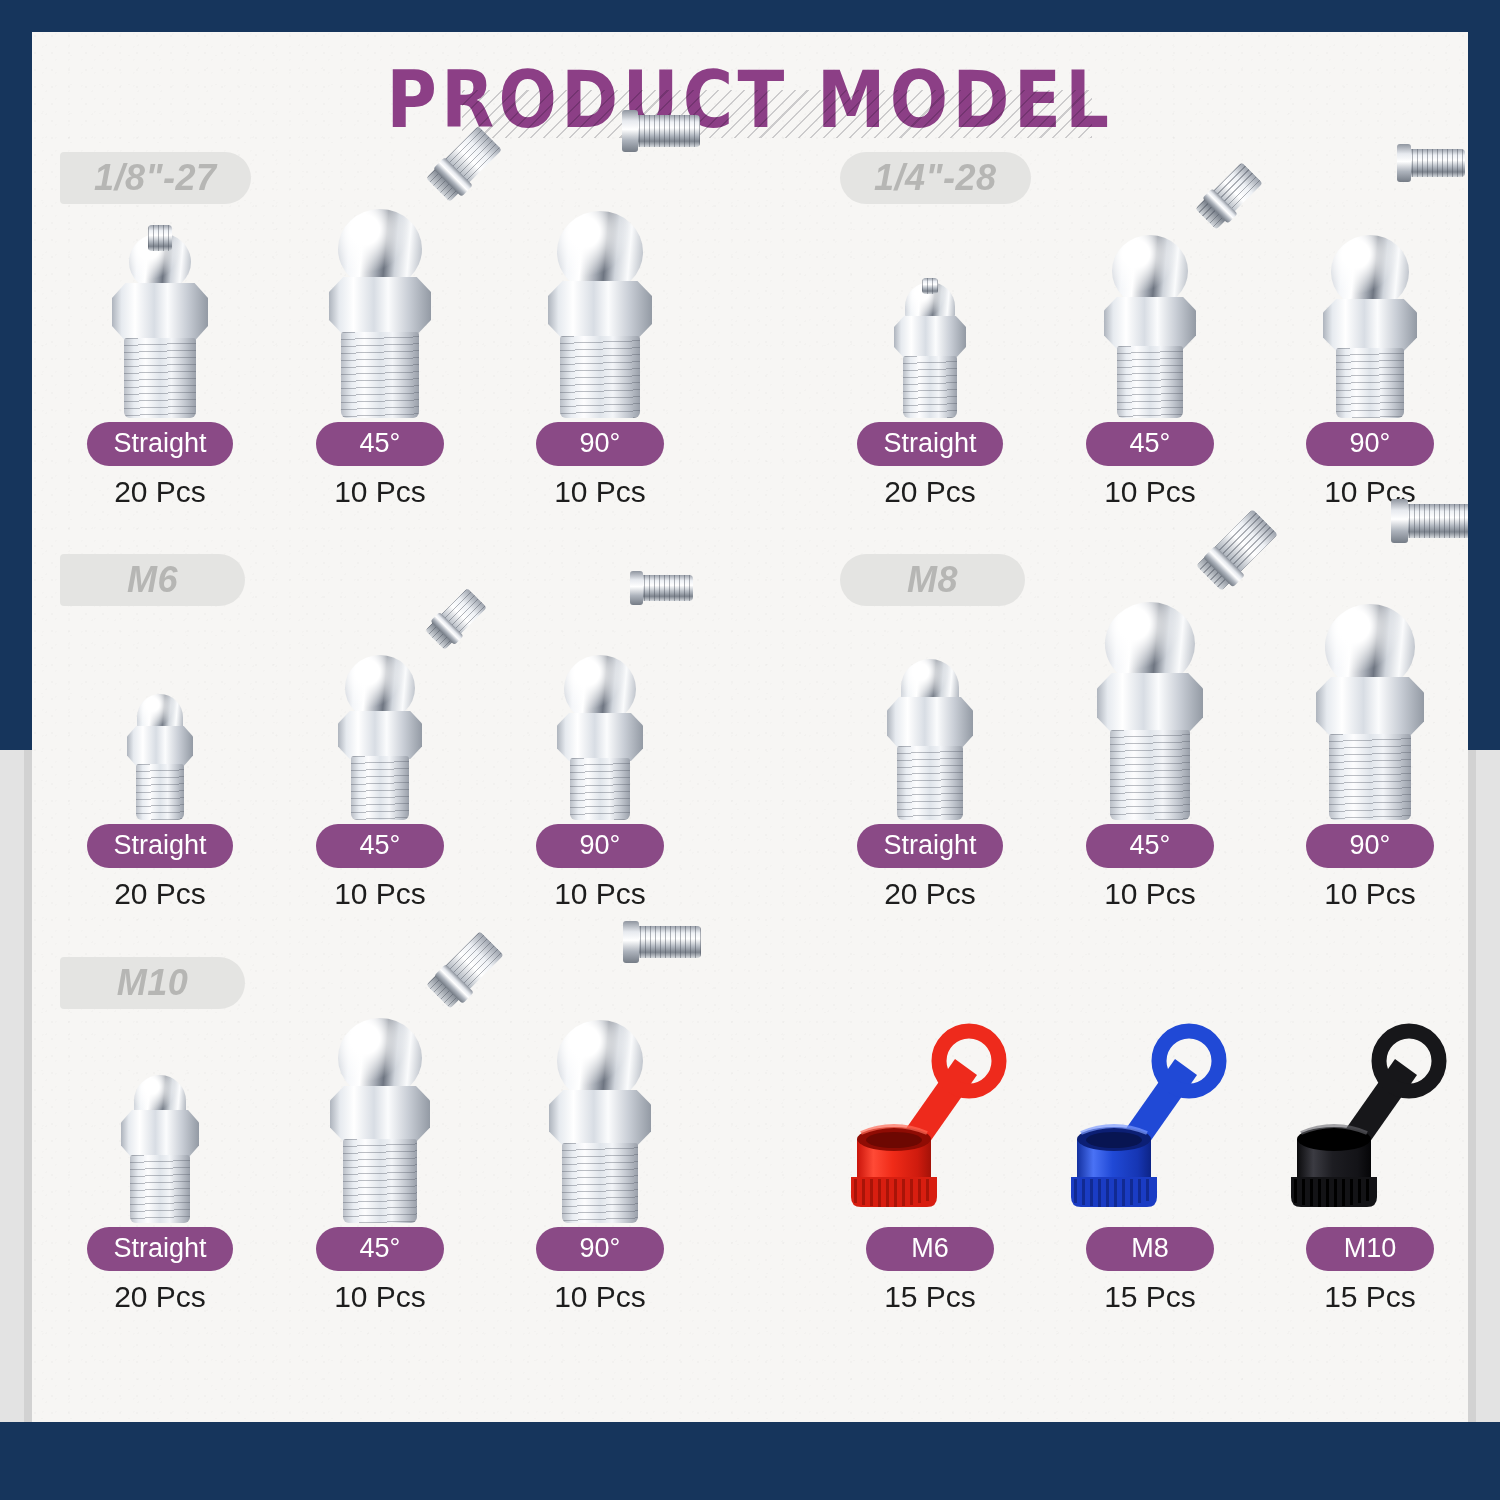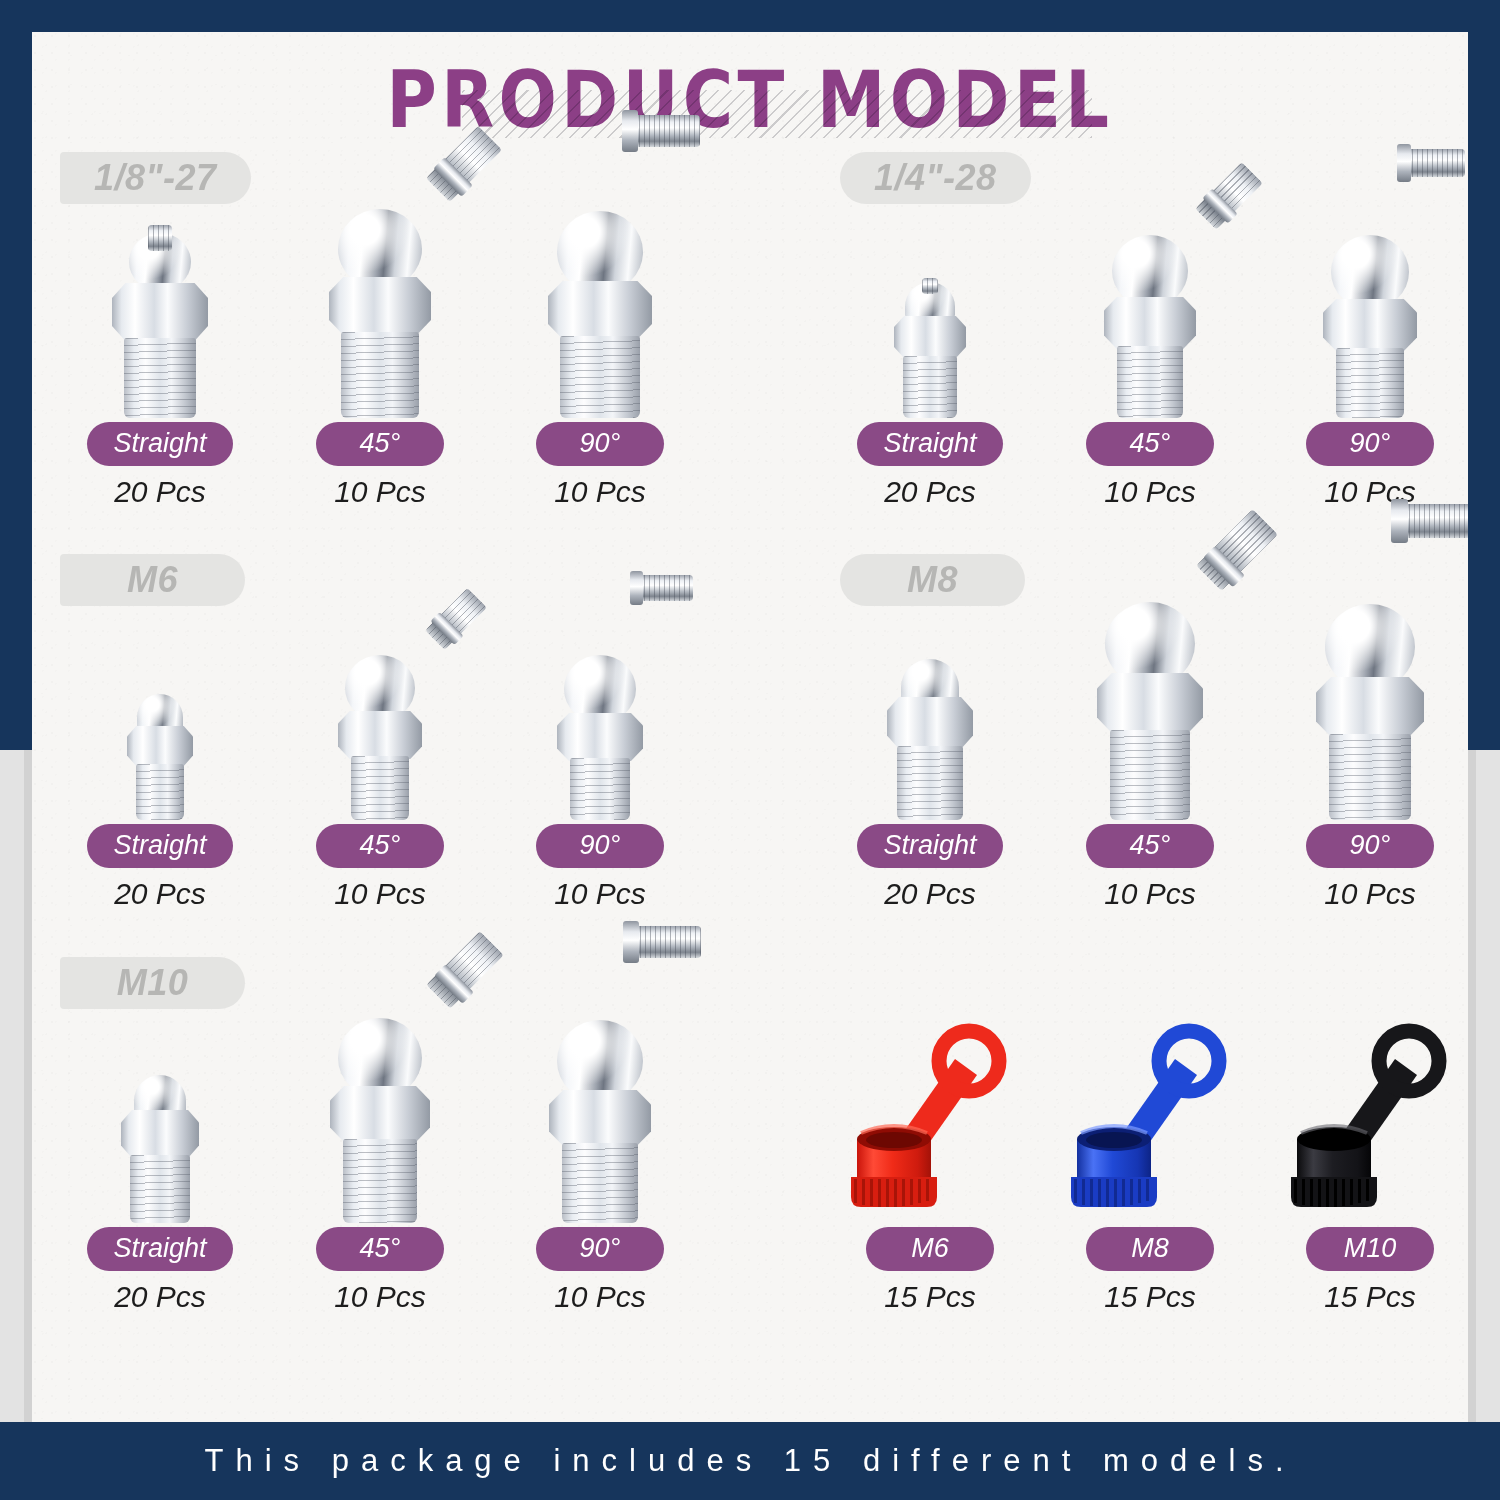--- a/index.html
+++ b/index.html
@@ -137,21 +137,21 @@
     left: 18px;
     border-top-left-radius: 4px;
     border-bottom-left-radius: 4px;
   }
   .sec-f .sec-head { min-width: 320px; }
 
   
   .items {
     position: absolute;
     left: 0; top: 52px;
-    width: 700px; height: 328px; font-style: italic;
+    width: 700px; height: 328px;
   }
   .item {
     position: absolute;
     width: 200px;
     text-align: center;
   }
   .item.c1 { left: 18px; }
   .item.c2 { left: 238px; }
   .item.c3 { left: 458px; }
 
@@ -664,17 +664,14 @@
           </div>
           <span class="pill">M10</span>
           <div class="qty">15 Pcs</div>
         </div>
 
       </div>
     </div>
 
   </div>
 
-  <div id="banner">
-    <span>This package includes 15 different models.</span>
-  </div>
 
 </div>
 
 </body></html>

